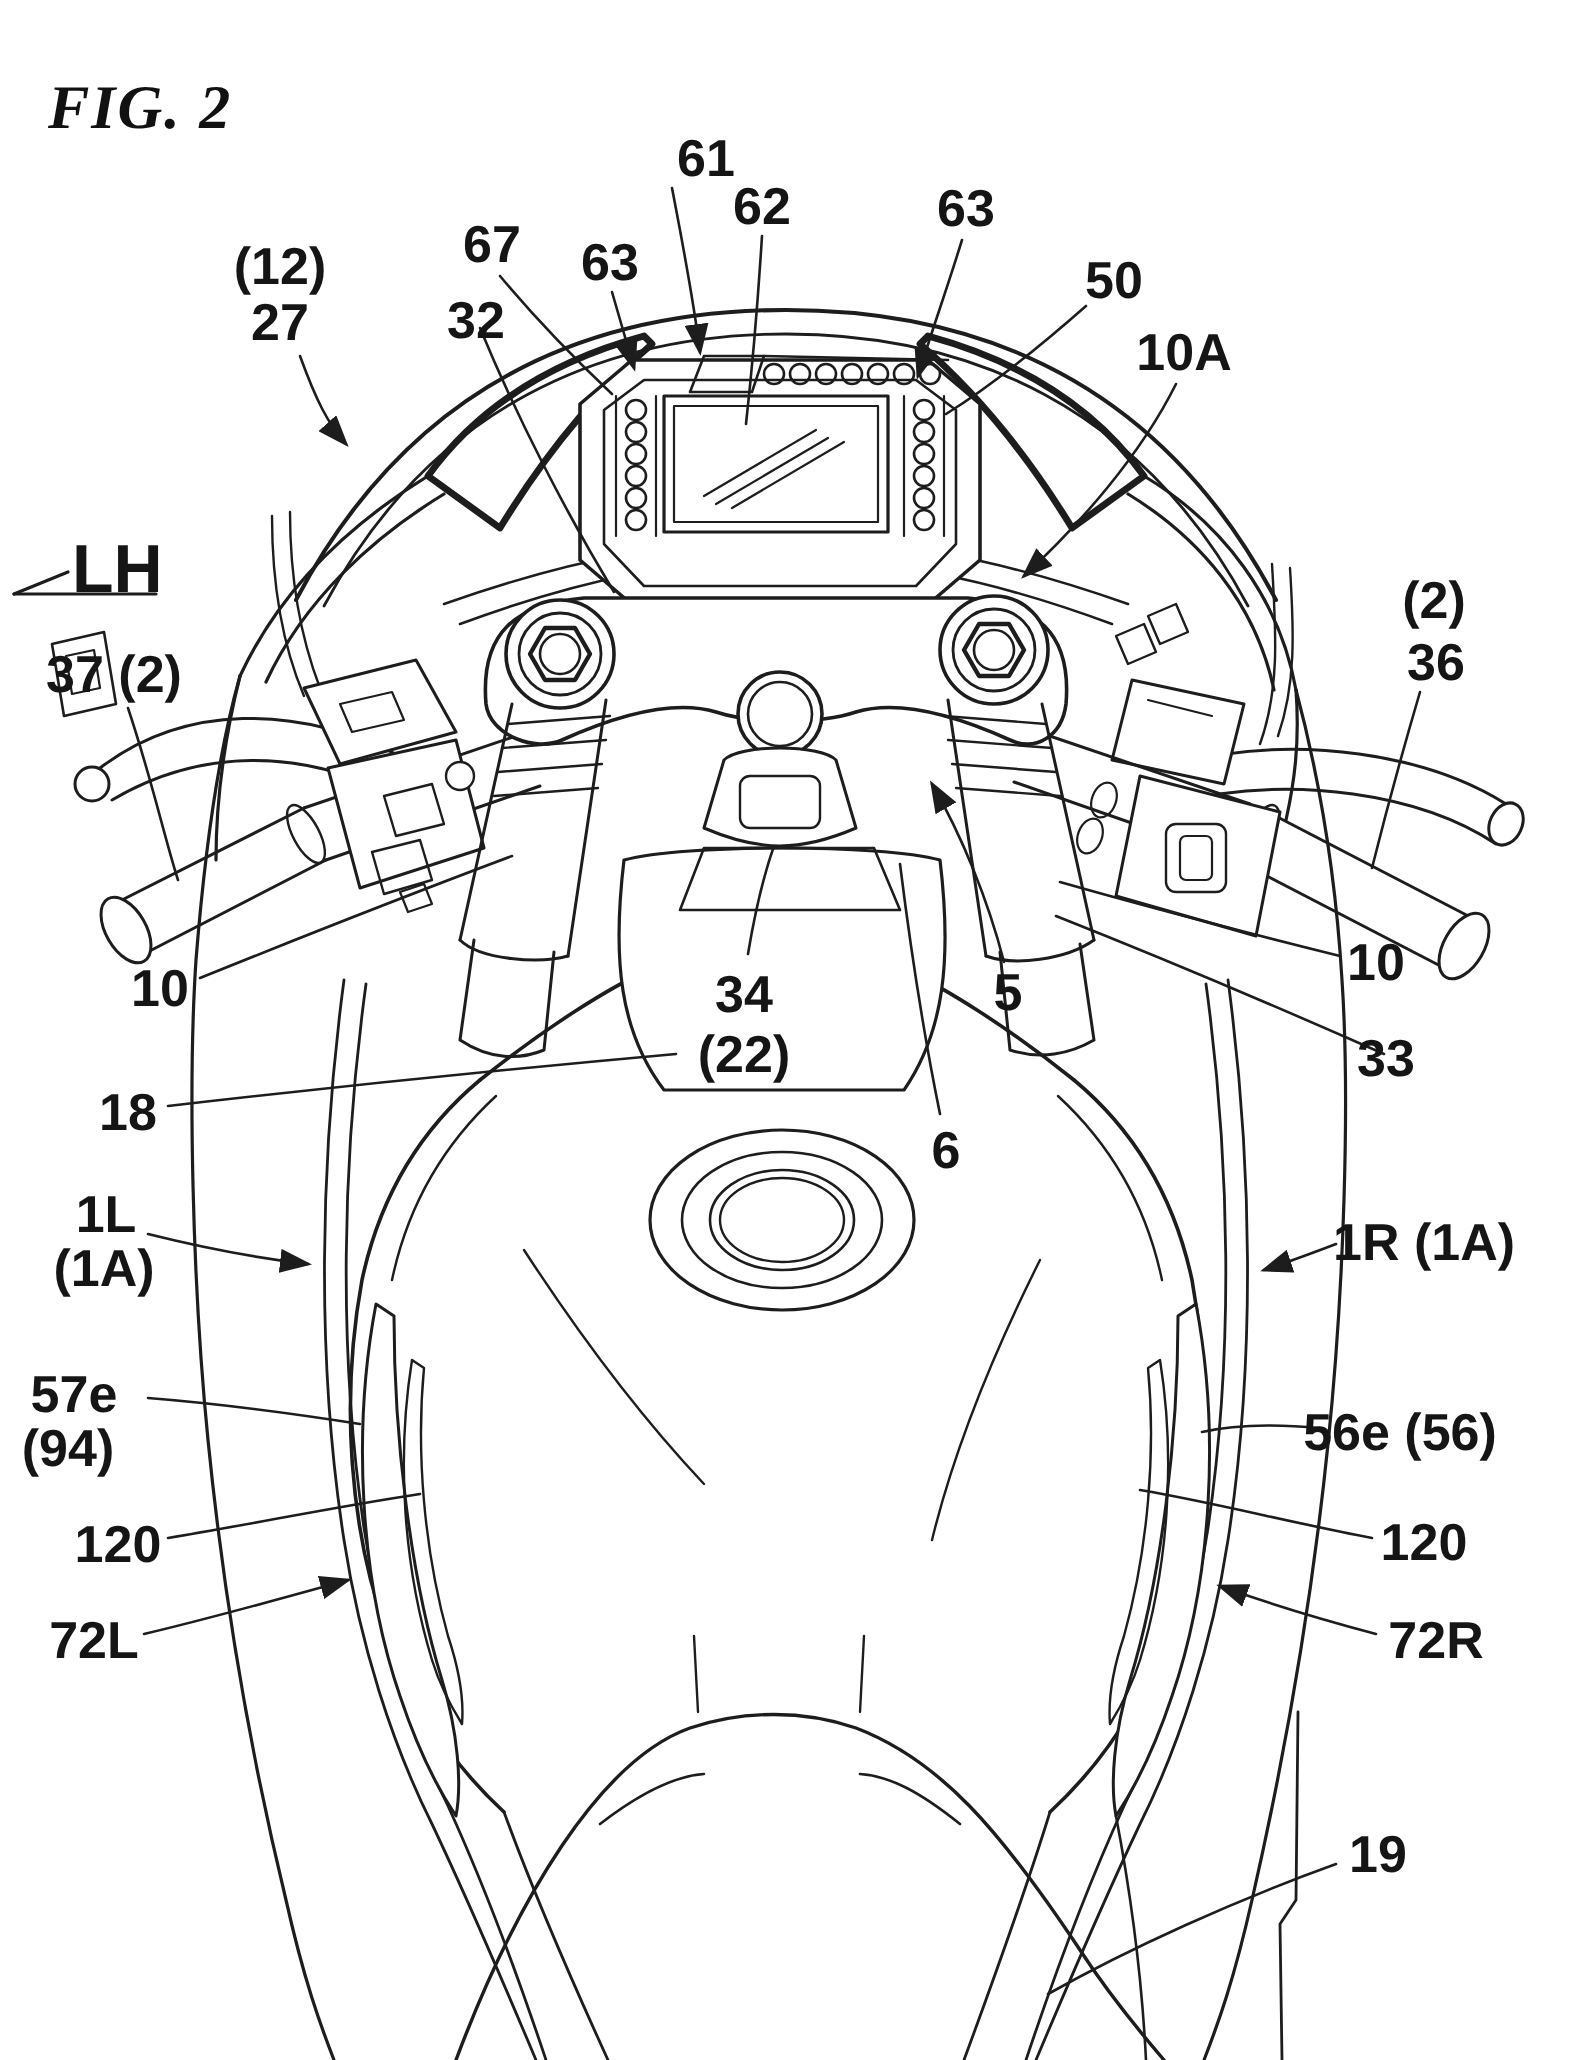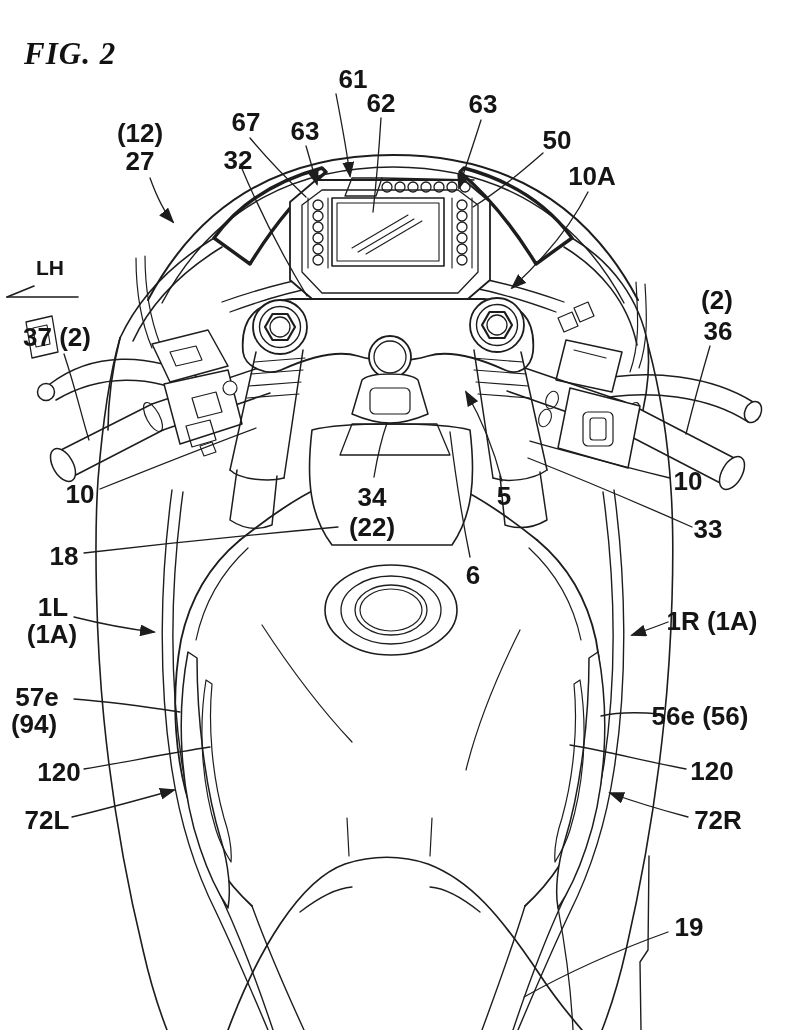--- a/index.html
+++ b/index.html
@@ -5,21 +5,21 @@
   html,body{margin:0;padding:0;background:#fff;}
   #stage{position:relative;width:785px;height:1030px;background:#fff;overflow:hidden;
          font-family:"Liberation Sans",sans-serif;}
   #art{position:absolute;left:0;top:0;}
   .lbl{position:absolute;transform:translate(-50%,-50%);
        font-family:"Liberation Sans",sans-serif;font-size:26px;font-weight:600;
        color:#151515;white-space:nowrap;line-height:1;}
   .fig{position:absolute;left:24px;top:12px;
        font-family:"Liberation Serif",serif;font-style:italic;font-weight:bold;
        font-size:31px;color:#111;letter-spacing:1px;margin-top:24px;}
-  .lh{position:absolute;left:36px;top:256px;font-size:21px;font-weight:600;color:#151515;}
+  .lh{position:absolute;left:36px;top:266px;font-size:34px;font-weight:600;color:#151515;}
   svg *{vector-effect:none;}
 </style>
 </head>
 <body>
 
 <div id="stage">
 
 <svg id="art" width="785" height="1030" viewBox="0 0 785 1030" fill="none" stroke="#1d1d1d" stroke-width="1.6" stroke-linecap="round" stroke-linejoin="round">
 
   <defs>
@@ -258,21 +258,21 @@
   <span class="lbl" style="left:381px;top:103px">62</span>
   <span class="lbl" style="left:483px;top:104px">63</span>
   <span class="lbl" style="left:557px;top:140px">50</span>
   <span class="lbl" style="left:592px;top:176px">10A</span>
   <span class="lbl" style="left:238px;top:160px">32</span>
   <span class="lbl" style="left:57px;top:337px">37 (2)</span>
   <span class="lbl" style="left:717px;top:300px">(2)</span>
   <span class="lbl" style="left:718px;top:331px">36</span>
   <span class="lbl" style="left:80px;top:494px">10</span>
   <span class="lbl" style="left:688px;top:481px">10</span>
-  <span class="lbl" style="left:708px;top:529px">33</span>
+  <span class="lbl" style="left:693px;top:529px">33</span>
   <span class="lbl" style="left:372px;top:497px">34</span>
   <span class="lbl" style="left:372px;top:527px">(22)</span>
   <span class="lbl" style="left:504px;top:496px">5</span>
   <span class="lbl" style="left:473px;top:575px">6</span>
   <span class="lbl" style="left:64px;top:556px">18</span>
   <span class="lbl" style="left:53px;top:607px">1L</span>
   <span class="lbl" style="left:52px;top:634px">(1A)</span>
   <span class="lbl" style="left:712px;top:621px">1R (1A)</span>
   <span class="lbl" style="left:37px;top:697px">57e</span>
   <span class="lbl" style="left:34px;top:724px">(94)</span>

